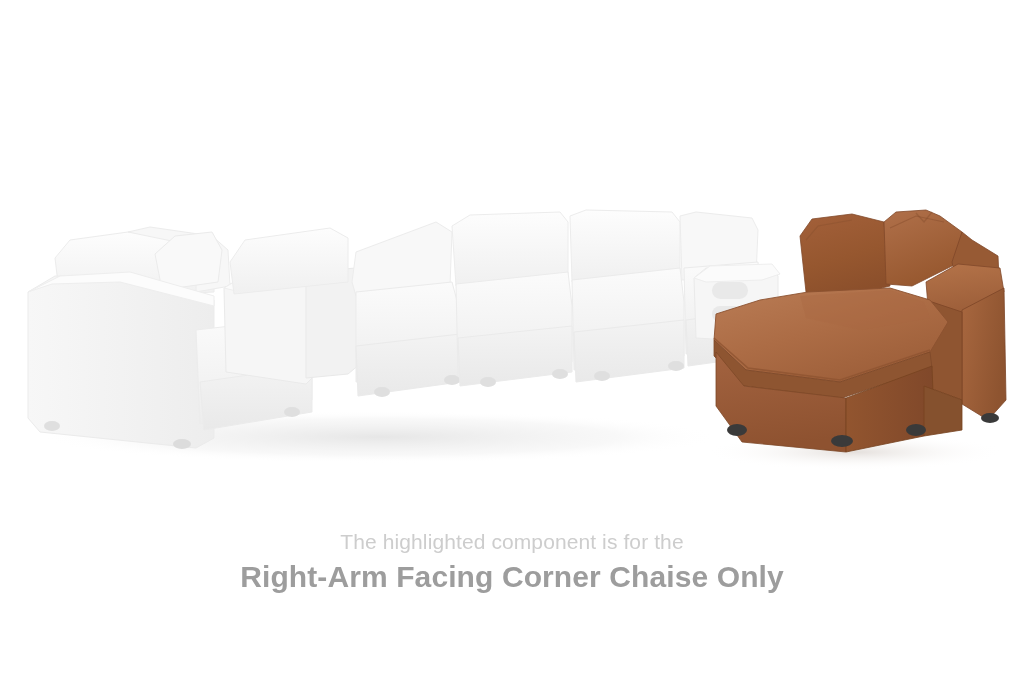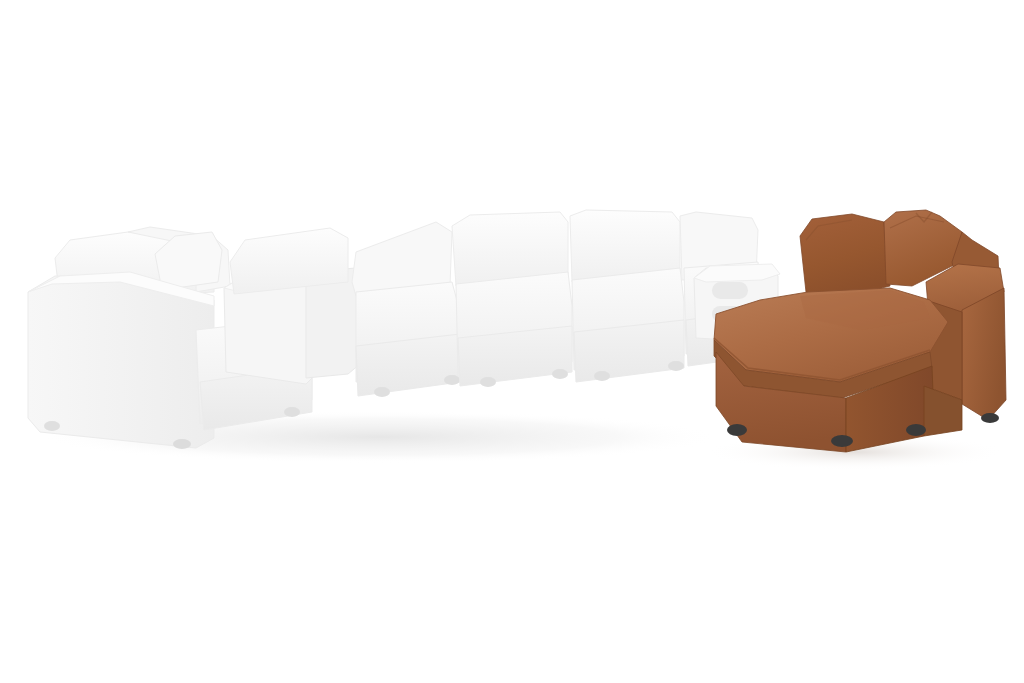--- a/index.html
+++ b/index.html
@@ -235,13 +235,15 @@
 
       <ellipse cx="737" cy="430" rx="10" ry="6" fill="#3a3a3a"></ellipse>
       <ellipse cx="842" cy="441" rx="11" ry="6" fill="#3a3a3a"></ellipse>
       <ellipse cx="916" cy="430" rx="10" ry="6" fill="#3a3a3a"></ellipse>
       <ellipse cx="990" cy="418" rx="9" ry="5" fill="#3a3a3a"></ellipse>
     </g>
   </svg>
 </div>
 
 <div id="caption-block">
+  <p class="caption-line-top">The highlighted component is for the</p>
+  <p class="caption-line-main">Right-Arm Facing Corner Chaise Only</p>
 </div>
 
 </body></html>

